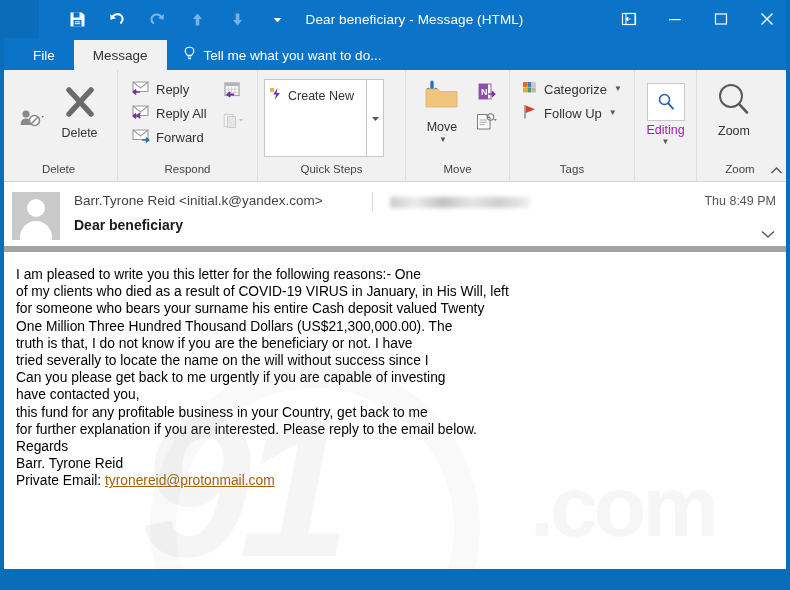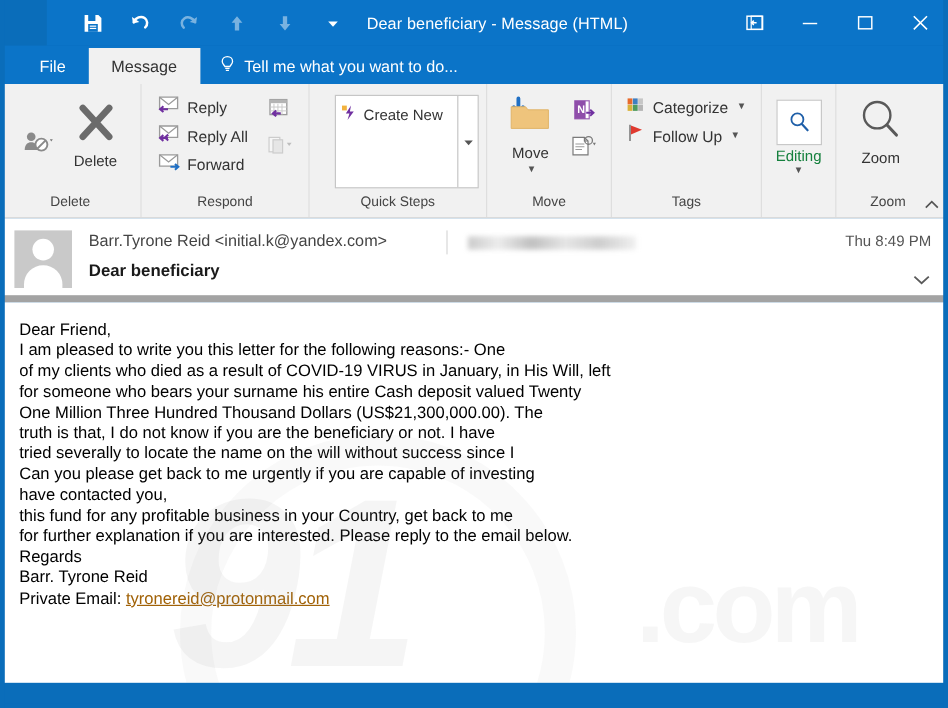--- a/index.html
+++ b/index.html
@@ -212,21 +212,21 @@
   .editing-btn {
     display: flex; flex-direction: column; align-items: center;
     padding: 3px 10px; cursor: pointer;
   }
   .editing-ico {
     width: 38px; height: 38px;
     border: 1px solid #c8c8c8;
     background: #ffffff;
     display: flex; align-items: center; justify-content: center;
   }
-  .editing-lbl { font-size: 12.5px; color: #15803d; margin-top: 2px; }
+  .editing-lbl { font-size: 12.5px; color: #a21caf; margin-top: 2px; }
   .editing-caret { font-size: 8px; color: #555; line-height: 8px; margin-top:1px;}
 
   .ribbon-collapse {
     position: absolute;
     right: 6px; bottom: 3px;
     width: 16px; height: 16px;
     display: flex; align-items: center; justify-content: center;
     cursor: pointer;
     color: #444;
     font-size: 11px;
@@ -551,21 +551,21 @@
                 <path d="M18 8 L22 8 L20 10.6 Z" fill="#777"></path>
               </svg>
             </span>
           </div>
         </div>
       </div>
       <div class="rgroup-label">Respond</div>
     </div>
 
     <div class="rgroup" style="width:148px">
-      <div class="rgroup-body" style="justify-content:flex-end; padding-top:4px;">
+      <div class="rgroup-body" style="justify-content:flex-start; padding-top:4px;">
         <div class="qs-box">
           <div class="qs-items">
             <div class="qs-item">
               <span>
                 <svg width="14" height="14" viewBox="0 0 14 14">
                   <rect x="1" y="1" width="4" height="4" fill="#f2b23e"></rect>
                   <path d="M8.5 1 L4.2 7.6 L7.2 7.6 L5.6 13 L10.8 6 L7.6 6 Z" fill="#7030a0"></path>
                 </svg>
               </span>
               <span>Create New</span>
@@ -706,21 +706,20 @@
         <path d="M2 3.5 L8 9 L14 3.5" stroke="#5a5a5a" stroke-width="1.5" fill="none"></path>
       </svg>
     </div>
   </div>
 
   <div class="msg-body">
     <div class="wm-circ"></div>
     <div class="wm wm-big">91</div>
     <div class="wm wm-dom">.com</div>
 
-    <p>Dear Friend,</p>
     <p>I am pleased to write you this letter for the following reasons:- One</p>
     <p>of my clients who died as a result of COVID-19 VIRUS in January, in His Will, left</p>
     <p>for someone who bears your surname his entire Cash deposit valued Twenty</p>
     <p>One Million Three Hundred Thousand Dollars (US$21,300,000.00). The</p>
     <p>truth is that, I do not know if you are the beneficiary or not. I have</p>
     <p>tried severally to locate the name on the will without success since I</p>
     <p>Can you please get back to me urgently if you are capable of investing</p>
     <p>have contacted you,</p>
     <p>this fund for any profitable business in your Country, get back to me</p>
     <p>for further explanation if you are interested. Please reply to the email below.</p>

